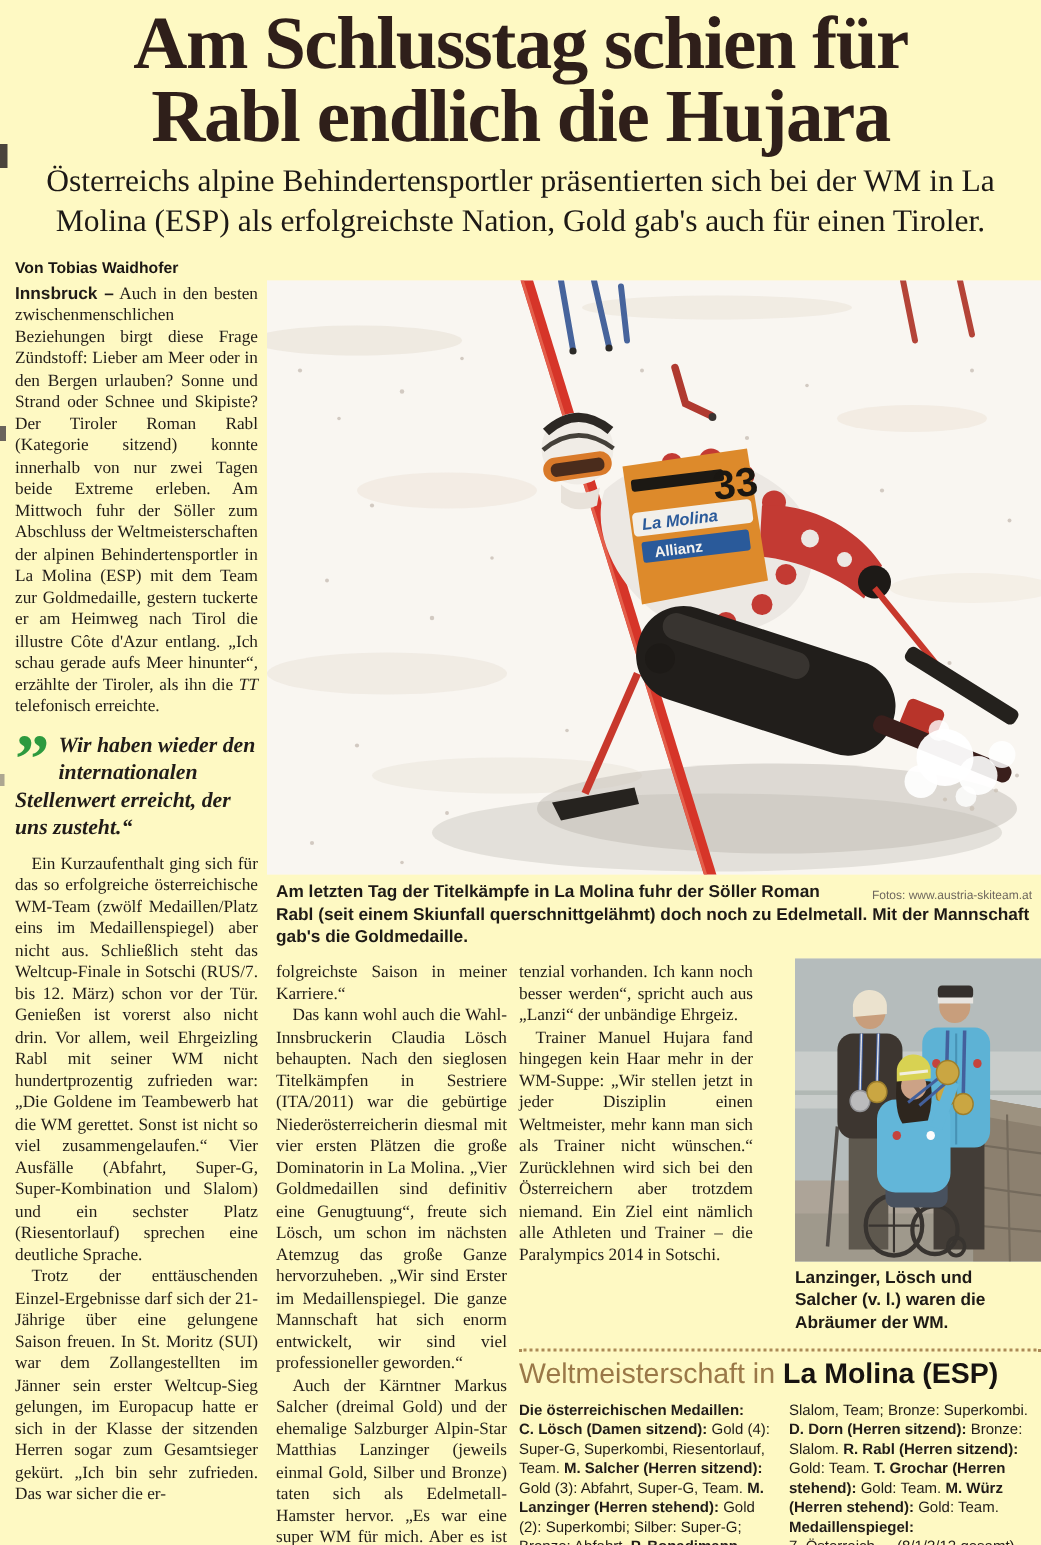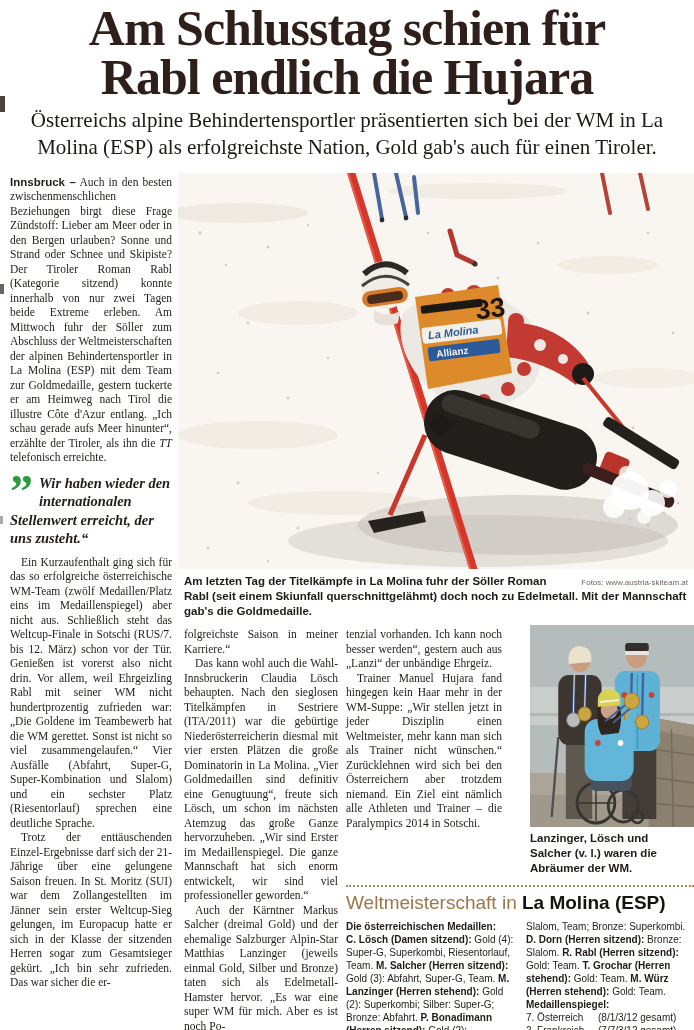--- a/index.html
+++ b/index.html
@@ -1,16 +1,16 @@
 <!DOCTYPE html>
 <html lang="de"><head>
 <meta charset="utf-8">
 <style>
   html,body{margin:0;padding:0;background:#888;}
-  .page{position:relative;width:694px;height:1030px;margin:0 auto;background:#ffffff;overflow:hidden;
+  .page{position:relative;width:694px;height:1030px;margin:0 auto;background:#fef9c3;overflow:hidden;
         font-family:"Liberation Serif",serif;color:#211c18;}
   
   .head-block{padding-top:4px;text-align:center;}
   .headline{font-weight:bold;color:#2f1f1a;font-size:50px;line-height:0.97;letter-spacing:-1px;margin:0;}
   .subhead{font-size:21px;line-height:1.28;color:#1d1916;max-width:668px;margin:6px auto 12px;}
   .byline{font-family:"Liberation Sans",sans-serif;font-weight:bold;font-size:10.5px;color:#1a1613;
           text-align:left;margin:5px 0 2px 10px;}
   
   .content{display:flex;align-items:flex-start;}
   .col{font-size:11.5px;line-height:14.5px;text-align:justify;hyphens:none;}
@@ -57,20 +57,21 @@
 
 <div class="page">
 
   <span class="artifact a1"></span>
   <span class="artifact a2"></span>
   <span class="artifact a3"></span>
 
   <div class="head-block">
     <h1 class="headline"><span>Am Schlusstag schien für</span><br><span>Rabl endlich die Hujara</span></h1>
     <div class="subhead">Österreichs alpine Behindertensportler präsentierten sich bei der WM in La Molina (ESP) als erfolgreichste Nation, Gold gab's auch für einen Tiroler.</div>
+    <div class="byline">Von Tobias Waidhofer</div>
   </div>
 
   <div class="content">
 
     <div class="col col-left">
       <p class="first"><span style="font-weight: bold; font-family: &quot;Liberation Sans&quot;, sans-serif;">Innsbruck –</span><span> Auch in den besten zwischenmenschlichen Beziehungen birgt diese Frage Zündstoff: Lieber am Meer oder in den Bergen urlauben? Sonne und Strand oder Schnee und Skipiste? Der Tiroler Roman Rabl (Kategorie sitzend) konnte innerhalb von nur zwei Tagen beide Extreme erleben. Am Mittwoch fuhr der Söller zum Abschluss der Weltmeisterschaften der alpinen Behindertensportler in La Molina (ESP) mit dem Team zur Goldmedaille, gestern tuckerte er am Heimweg nach Tirol die illustre Côte d'Azur entlang. „Ich schau gerade aufs Meer hinunter“, erzählte der Tiroler, als ihn die </span><span style="font-style: italic;">TT</span><span> telefonisch erreichte.</span></p>
       <div class="pullquote">
         <span class="pq-icon">”</span>
         <span>Wir haben wieder den internationalen Stellenwert erreicht, der uns zusteht.“</span>
       </div>
@@ -223,21 +224,21 @@
         <div class="col col-mid">
           <p class="first">folgreichste Saison in meiner Karriere.“</p>
           <p>Das kann wohl auch die Wahl-Innsbruckerin Claudia Lösch behaupten. Nach den sieglosen Titelkämpfen in Sestriere (ITA/2011) war die gebürtige Niederösterreicherin diesmal mit vier ersten Plätzen die große Dominatorin in La Molina. „Vier Goldmedaillen sind definitiv eine Genugtuung“, freute sich Lösch, um schon im nächsten Atemzug das große Ganze hervorzuheben. „Wir sind Erster im Medaillenspiegel. Die ganze Mannschaft hat sich enorm entwickelt, wir sind viel professioneller geworden.“</p>
           <p>Auch der Kärntner Markus Salcher (dreimal Gold) und der ehemalige Salzburger Alpin-Star Matthias Lanzinger (jeweils einmal Gold, Silber und Bronze) taten sich als Edelmetall-Hamster hervor. „Es war eine super WM für mich. Aber es ist noch Po-</p>
         </div>
 
         <div class="right-stack">
           <div class="row2">
 
             <div class="col col-three">
-              <p class="first">tenzial vorhanden. Ich kann noch besser werden“, gestern auch aus „Lanzi“ der unbändige Ehrgeiz.</p>
+              <p class="first">tenzial vorhanden. Ich kann noch besser werden“, spricht auch aus „Lanzi“ der unbändige Ehrgeiz.</p>
               <p>Trainer Manuel Hujara fand hingegen kein Haar mehr in der WM-Suppe: „Wir stellen jetzt in jeder Disziplin einen Weltmeister, mehr kann man sich als Trainer nicht wünschen.“ Zurücklehnen wird sich bei den Österreichern aber trotzdem niemand. Ein Ziel eint nämlich alle Athleten und Trainer – die Paralympics 2014 in Sotschi.</p>
             </div>
 
             <div class="photo2-wrap">
 
               <svg class="side-photo" viewBox="0 0 174 202" preserveAspectRatio="none">
                 <rect width="174" height="202" fill="#b3bcbb"></rect>
                 <rect y="62" width="174" height="38" fill="#c8cecb"></rect>
                 <rect y="88" width="174" height="3" fill="#9fa8a4" opacity="0.6"></rect>
                 <rect y="148" width="174" height="54" fill="#aaa295"></rect>

